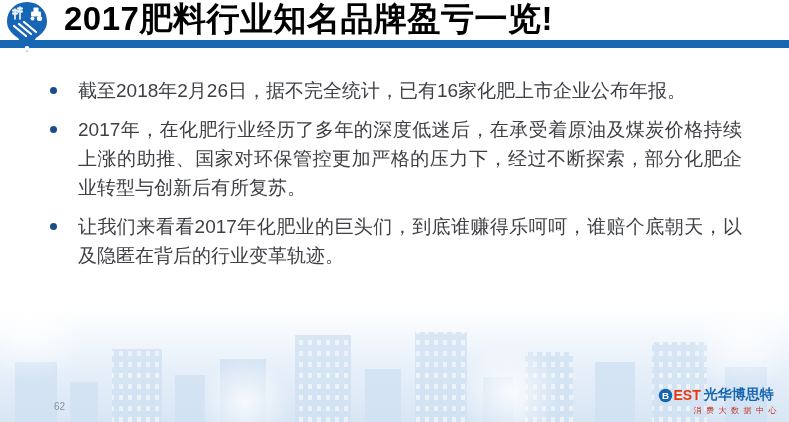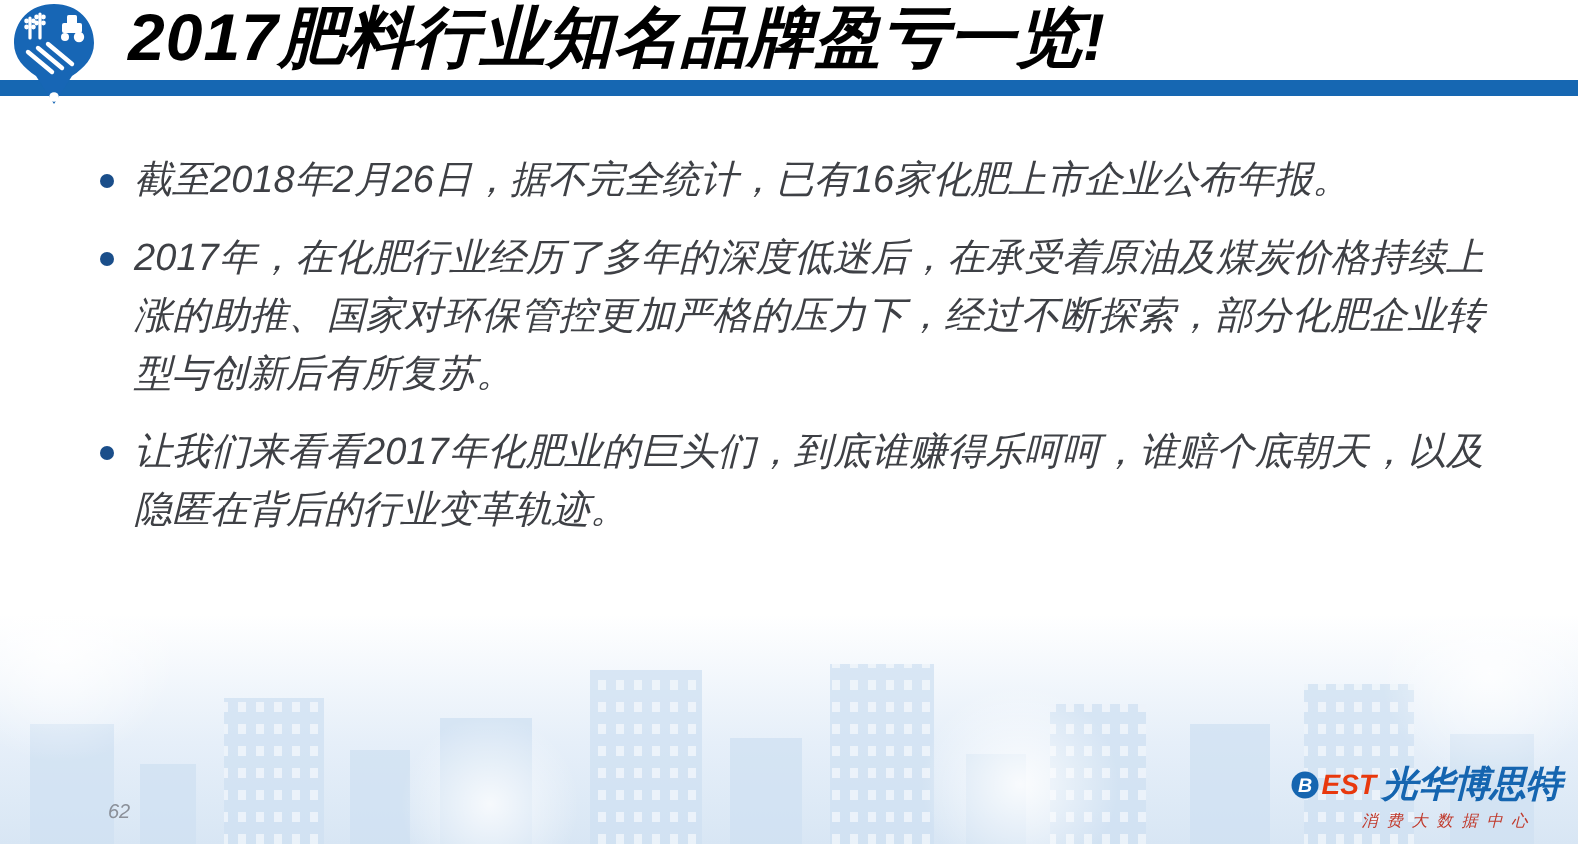--- a/index.html
+++ b/index.html
@@ -2,39 +2,39 @@
 <html><head>
 <meta charset="utf-8">
 <style>
   html,body { margin:0; padding:0; background:#ffffff; }
   .slide {
     position:relative;
     width:789px; height:422px;
     background:#ffffff;
     overflow:hidden;
     font-family:"Liberation Sans", sans-serif;
-    font-style:italic;
   }
   
   .header { position:absolute; top:0; left:0; right:0; height:40px; background:#ffffff; z-index:5; }
   .header-title {
     position:absolute; left:64px; top:-2px;
     font-size:33px; font-weight:700; color:#000000;
     line-height:42px; white-space:nowrap; letter-spacing:0.5px;
   }
   .blue-bar { position:absolute; top:40px; left:0; right:0; height:8px; background:#1667B2; z-index:4; }
   .balloon { position:absolute; left:5px; top:1px; width:44px; height:54px; z-index:6; }
   
   .content {
     position:absolute; left:50px; top:76px; width:692px; z-index:3;
   }
   .bullet-list { list-style:none; margin:0; padding:0; }
   .bullet-item {
     display:flex; align-items:flex-start;
     margin-bottom:10px;
+    gap:11px;
   }
   .bullet-dot {
     flex:0 0 auto;
     width:7px; height:7px; border-radius:50%;
     background:#1A4E8A;
     margin:11px 10px 0 0;
   }
   .bullet-text {
     font-size:19px; line-height:29px;
     color:#3E4045;
@@ -57,21 +57,21 @@
     background:radial-gradient(circle, rgba(255,255,255,0.8) 0%, rgba(255,255,255,0) 70%); }
   
   .page-number {
     position:absolute; left:54px; bottom:10px; z-index:7;
     font-size:10px; color:#8B9099;
   }
   .brand { position:absolute; right:8px; bottom:6px; z-index:7; }
   .brand-row { display:flex; align-items:center; }
   .brand-mark { width:15px; height:15px; margin-right:1px; }
   .brand-est { font-size:14px; font-weight:800; color:#E8380D; letter-spacing:0px; }
-  .brand-name { font-size:18px; font-weight:700; color:#1565B0; margin-left:3px; white-space:nowrap; }
+  .brand-name { font-size:14px; font-weight:700; color:#1565B0; margin-left:3px; white-space:nowrap; }
   .brand-tagline {
     font-size:8px; color:#C0392B; margin-top:1px; margin-left:16px;
     letter-spacing:4.5px; white-space:nowrap;padding-left:20px;
   }
 </style>
 </head>
 <body>
 
 <div class="slide">
 

